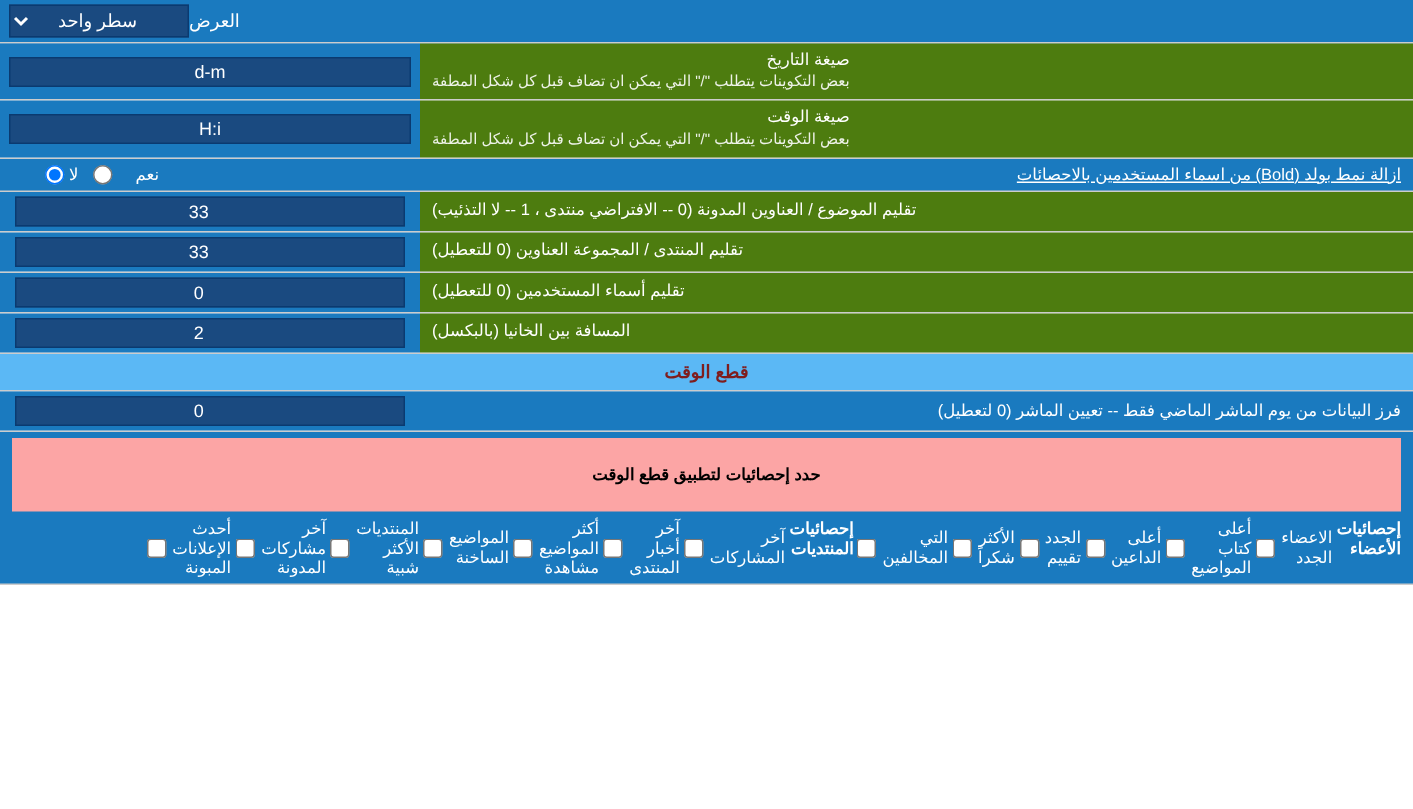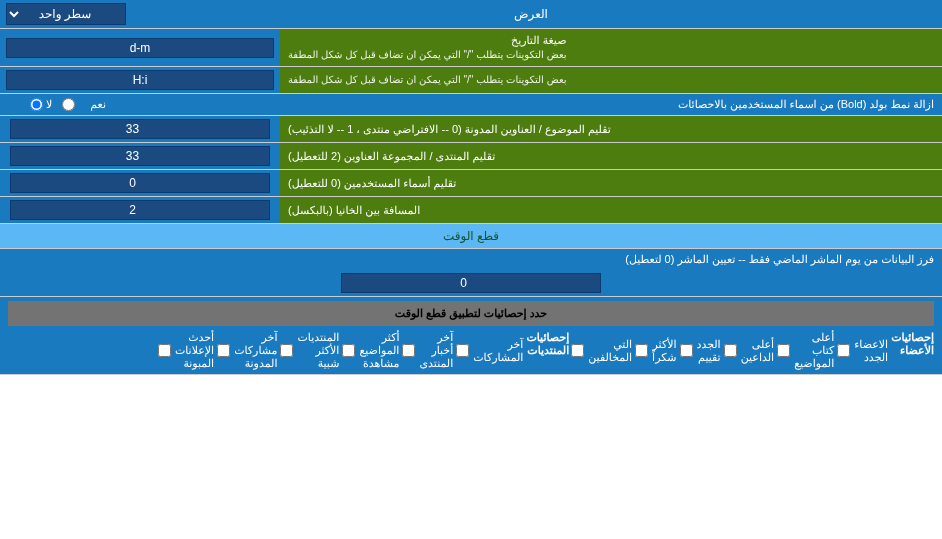--- a/index.html
+++ b/index.html
@@ -57,21 +57,21 @@
       display: flex;
       align-items: center;
       background: #1a7abf;
       border-bottom: 1px solid #ccc;
       padding: 3px 6px;
     }
 
     .top-row-label {
       flex: 1;
       color: #fff;
-      text-align: center;
+      text-align: left;
       font-size: 12px;
     }
 
     .top-row-select {
       background: #1a4a80;
       border: 1px solid #0a3a70;
       color: #fff;
       padding: 2px 20px 2px 6px;
       font-size: 12px;
       min-width: 120px;
@@ -85,20 +85,21 @@
       background: #1a7abf;
       border-bottom: 1px solid #ccc;
       padding: 4px 8px;
     }
 
     .radio-row .label-part {
       flex: 1;
       color: #fff;
       text-align: right;
       font-size: 11px;
+      text-decoration: underline;
     }
 
     .radio-row .radio-part {
       display: flex;
       gap: 10px;
       align-items: center;
       color: #fff;
       font-size: 11px;
       min-width: 120px;
       justify-content: center;
@@ -139,23 +140,23 @@
       justify-content: flex-end;
     }
 
     .checkbox-item input[type="checkbox"] {
       accent-color: #fff;
     }
 
     
     .blue-section-header {
       background: #5bb8f5;
-      color: #14532d;
+      color: #7f1d1d;
       padding: 5px 8px;
-      font-weight: normal;
+      font-weight: bold;
       font-size: 12px;
       text-align: center;
       border-bottom: 1px solid #ccc;
     }
 
     .full-row {
       display: flex;
       align-items: stretch;
     }
 
@@ -211,20 +212,21 @@
     </div>
   </div>
   <div class="input-cell">
     <input type="text" value="d-m" style="">
   </div>
 </div>
 
 <div class="row">
   <div class="label-cell">
     <div>
+      <div>صيغة الوقت</div>
       <div style="font-size:10px;opacity:0.9;">بعض التكوينات يتطلب "/" التي يمكن ان تضاف قبل كل شكل المطفة</div>
     </div>
   </div>
   <div class="input-cell">
     <input type="text" value="H:i" style="">
   </div>
 </div>
 
 <div class="radio-row">
   <div class="label-part">ازالة نمط بولد (Bold) من اسماء المستخدمين بالاحصائات</div>
@@ -241,21 +243,21 @@
 </div>
 
 <div class="row">
   <div class="label-cell">تقليم الموضوع / العناوين المدونة (0 -- الافتراضي منتدى ، 1 -- لا التذئيب)</div>
   <div class="input-cell">
     <input type="number" value="33" style="width: 260px;">
   </div>
 </div>
 
 <div class="row">
-  <div class="label-cell">تقليم المنتدى / المجموعة العناوين (2 للتعطيل)</div>
+  <div class="label-cell">تقليم المنتدى / المجموعة العناوين (0 للتعطيل)</div>
   <div class="input-cell">
     <input type="number" value="33" style="width: 260px;">
   </div>
 </div>
 
 <div class="row">
   <div class="label-cell">تقليم أسماء المستخدمين (0 للتعطيل)</div>
   <div class="input-cell">
     <input type="number" value="0" style="width: 260px;">
   </div>
@@ -263,32 +265,32 @@
 
 <div class="row">
   <div class="label-cell">المسافة بين الخانيا (بالبكسل)</div>
   <div class="input-cell">
     <input type="number" value="2" style="width: 260px;">
   </div>
 </div>
 
 <div class="blue-section-header">قطع الوقت</div>
 
-<div class="full-row" style="border-bottom:1px solid #ccc;flex-direction:column;">
+<div class="full-row" style="border-bottom:1px solid #ccc;">
   <div class="full-label">
     <div>فرز البيانات من يوم الماشر الماضي فقط -- تعيين الماشر (0 لتعطيل)</div>
   </div>
   <div class="full-input">
     <input type="number" value="0" style="">
   </div>
 </div>
 
 <div class="checkboxes-section">
   <div class="checkboxes-header">
-    <div style="background:#737373;color:#000;padding:6px 8px;margin-bottom:5px;text-align:center;font-weight:bold;">حدد إحصائيات لتطبيق قطع الوقت</div>
+    <div style="background:#fca5a5;color:#000;padding:18px 8px;margin-bottom:5px;text-align:center;font-weight:bold;">حدد إحصائيات لتطبيق قطع الوقت</div>
   </div>
   <div class="checkboxes-grid">
 
     <div class="checkbox-column">
       <div style="color:#fff;font-weight:bold;font-size:11px;text-align:right;">إحصائيات الأعضاء</div>
       <div class="checkbox-item">
         <span>الاعضاء الجدد</span>
         <input type="checkbox" style="">
       </div>
       <div class="checkbox-item">
@@ -321,20 +323,24 @@
       </div>
       <div class="checkbox-item">
         <span>آخر أخبار المنتدى</span>
         <input type="checkbox" style="">
       </div>
       <div class="checkbox-item">
         <span>أكثر المواضيع مشاهدة</span>
         <input type="checkbox" style="">
       </div>
       <div class="checkbox-item">
+        <span>المواضيع الساخنة</span>
+        <input type="checkbox" style="">
+      </div>
+      <div class="checkbox-item">
         <span>المنتديات الأكثر شبية</span>
         <input type="checkbox" style="">
       </div>
       <div class="checkbox-item">
         <span>آخر مشاركات المدونة</span>
         <input type="checkbox" style="">
       </div>
       <div class="checkbox-item">
         <span>أحدث الإعلانات المبونة</span>
         <input type="checkbox" style="">

